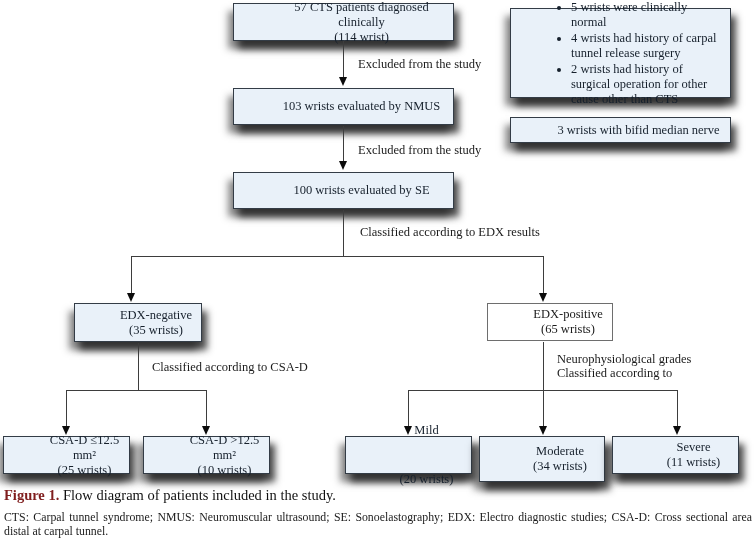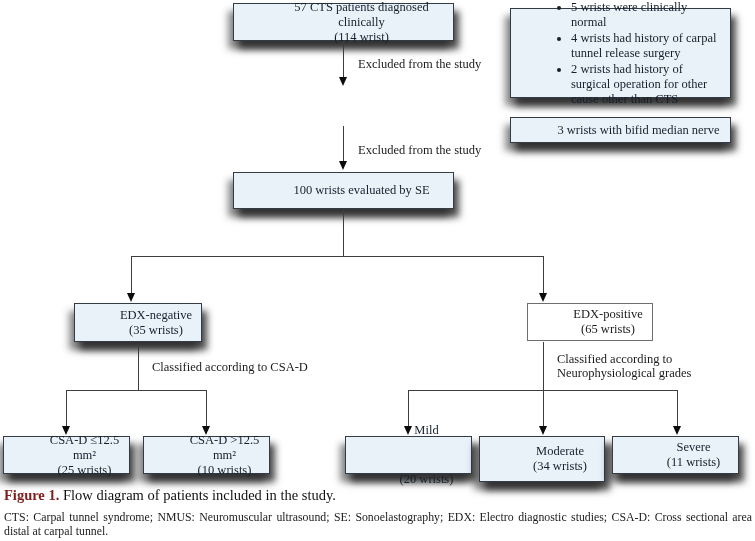--- a/index.html
+++ b/index.html
@@ -98,20 +98,23 @@
 </head>
 <body>
 
 <div class="stage">
 
   <div class="box" style="left:233px; top:3px; width:221px; height:38px;">
     <div>57 CTS patients diagnosed clinically</div>
     <div>(114 wrist)</div>
   </div>
 
+  <div class="box" style="left:233px; top:88px; width:221px; height:37px;">
+    <div>103 wrists evaluated by NMUS</div>
+  </div>
 
   <div class="box" style="left:233px; top:172px; width:221px; height:37px;">
     <div>100 wrists evaluated by SE</div>
   </div>
 
   <div class="box notes" style="left:510px; top:8px; width:221px; height:90px;">
     <ul>
       <li>5 wrists were clinically normal</li>
       <li>4 wrists had history of carpal tunnel release surgery</li>
       <li>2 wrists had history of surgical operation for other cause other than CTS</li>
@@ -120,21 +123,21 @@
 
   <div class="box" style="left:510px; top:117px; width:221px; height:26px;">
     <div>3 wrists with bifid median nerve</div>
   </div>
 
   <div class="box" style="left:74px; top:303px; width:128px; height:39px;">
     <div>EDX-negative</div>
     <div>(35 wrists)</div>
   </div>
 
-  <div class="box plain" style="left:487px; top:303px; width:126px; height:38px;margin-left:40px;">
+  <div class="box plain" style="left:487px; top:303px; width:126px; height:38px;">
     <div>EDX-positive</div>
     <div>(65 wrists)</div>
   </div>
 
   <div class="box" style="left:3px; top:436px; width:127px; height:38px;">
     <div>CSA-D ≤12.5 mm²</div>
     <div>(25 wrists)</div>
   </div>
 
   <div class="box" style="left:143px; top:436px; width:127px; height:38px;">
@@ -182,23 +185,24 @@
   <div class="hline" style="left:408px; top:390px; width:270px;"></div>
   <div class="vline" style="left:408px; top:390px; height:37px;"></div>
   <div class="arrow-down" style="left:404px; top:426px;"></div>
   <div class="vline" style="left:543px; top:390px; height:37px;"></div>
   <div class="arrow-down" style="left:539px; top:426px;"></div>
   <div class="vline" style="left:677px; top:390px; height:37px;"></div>
   <div class="arrow-down" style="left:673px; top:426px;"></div>
 
   <div class="edge-label" style="left:358px; top:57px;">Excluded from the study</div>
   <div class="edge-label" style="left:358px; top:143px;">Excluded from the study</div>
+  <div class="edge-label" style="left:360px; top:225px;">Classified according to EDX results</div>
   <div class="edge-label" style="left:152px; top:360px;">Classified according to CSA-D</div>
   <div class="edge-label" style="left:557px; top:352px;">
+    <div>Neurophysiological grades</div>
     <div>Classified according to</div>
-    <div>Neurophysiological grades</div>
   </div>
 
   <div class="caption"><span class="fig-label">Figure 1.</span><span> Flow diagram of patients included in the study.</span></div>
 
   <div class="footnote">CTS: Carpal tunnel syndrome; NMUS: Neuromuscular ultrasound; SE: Sonoelastography; EDX: Electro diagnostic studies; CSA-D: Cross sectional area distal at carpal tunnel.</div>
 
 </div>
 
 </body></html>

